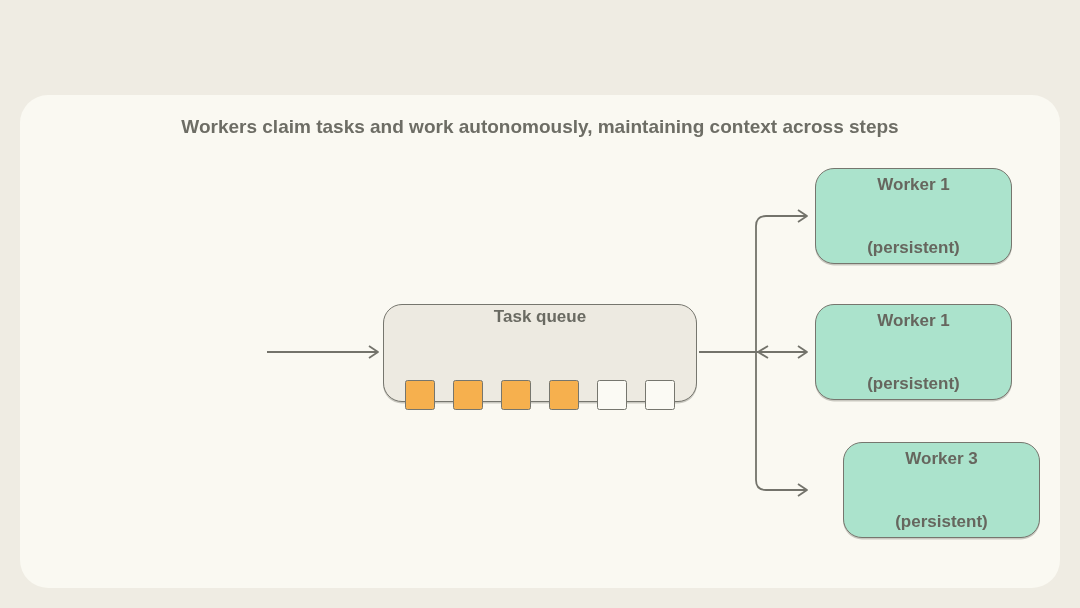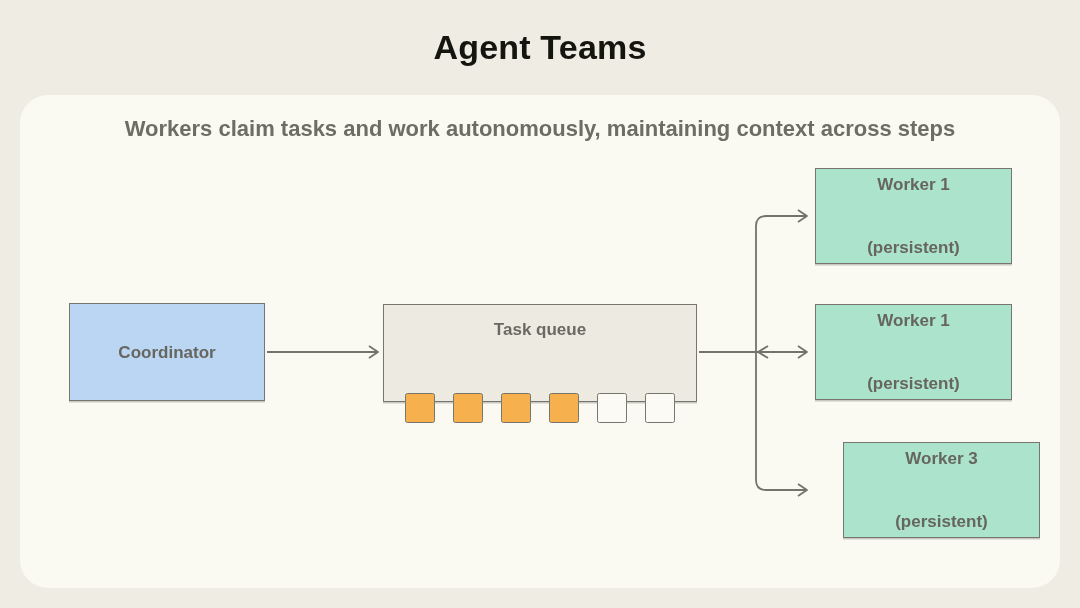--- a/index.html
+++ b/index.html
@@ -19,70 +19,66 @@
   }
 
   .card{
     position:absolute;left:20px;top:95px;width:1040px;height:493px;
     background:#faf9f2;border-radius:28px;
   }
 
   .subtitle{
     position:absolute;top:116px;left:0;width:1080px;
     text-align:center;
-    font-size:22px;font-weight:700;color:#6d6d65;
+    font-size:19px;font-weight:700;color:#6d6d65;
   }
 
   .node{
     position:absolute;box-sizing:border-box;
-    border:1.5px solid #76766e;border-radius:0;
+    border:1.5px solid #76766e;border-radius:19px;
     box-shadow:0 1.5px 0 rgba(108,108,100,.35);
     display:flex;flex-direction:column;align-items:center;justify-content:center;
     color:#66665e;font-weight:700;font-size:17px;line-height:23px;
     text-align:center;
     gap:40px;
   }
   .coordinator{left:69px;top:303px;width:196px;height:98px;background:#bad6f2;}
   .worker{left:815px;width:197px;height:96px;background:#abe3cc;}
   #worker-1{top:168px;}
   #worker-2{top:304px;}
   #worker-3{top:442px;margin-left:28px;}
 
   .queue{
     left:383px;top:304px;width:314px;height:98px;background:#edeae1;
-    justify-content:flex-start;padding-top:13px;
+    justify-content:flex-start;
   }
   .queue-title{font-size:17px;font-weight:700;color:#6a6a62;line-height:24px;}
   .slots{
     margin-top:11px;display:flex;gap:18px;justify-content:center;width:100%;
   }
   .slot{
     box-sizing:border-box;width:30px;height:30px;
     border:1.5px solid #76766e;border-radius:2.5px;
   }
   .slot.filled{background:#f6b04e;}
   .slot.empty{background:#fbfaf4;}
 
   svg.arrows{position:absolute;inset:0;pointer-events:none;}
   svg.arrows *{fill:none;stroke:#73736b;stroke-width:1.8;stroke-linejoin:round;stroke-linecap:butt;}
 </style>
 </head>
 <body>
 
 <div id="stage">
 
-  <div class="page-title">Agent Teams</div>
 
   <div class="card"></div>
 
   <div class="subtitle">Workers claim tasks and work autonomously, maintaining context across steps</div>
 
-  <div class="node coordinator">
-    <div>Coordinator</div>
-  </div>
 
   <div class="node queue">
     <div class="queue-title">Task queue</div>
     <div class="slots">
         <div class="slot filled"></div>
         <div class="slot filled"></div>
         <div class="slot filled"></div>
         <div class="slot filled"></div>
         <div class="slot empty"></div>
         <div class="slot empty"></div>

